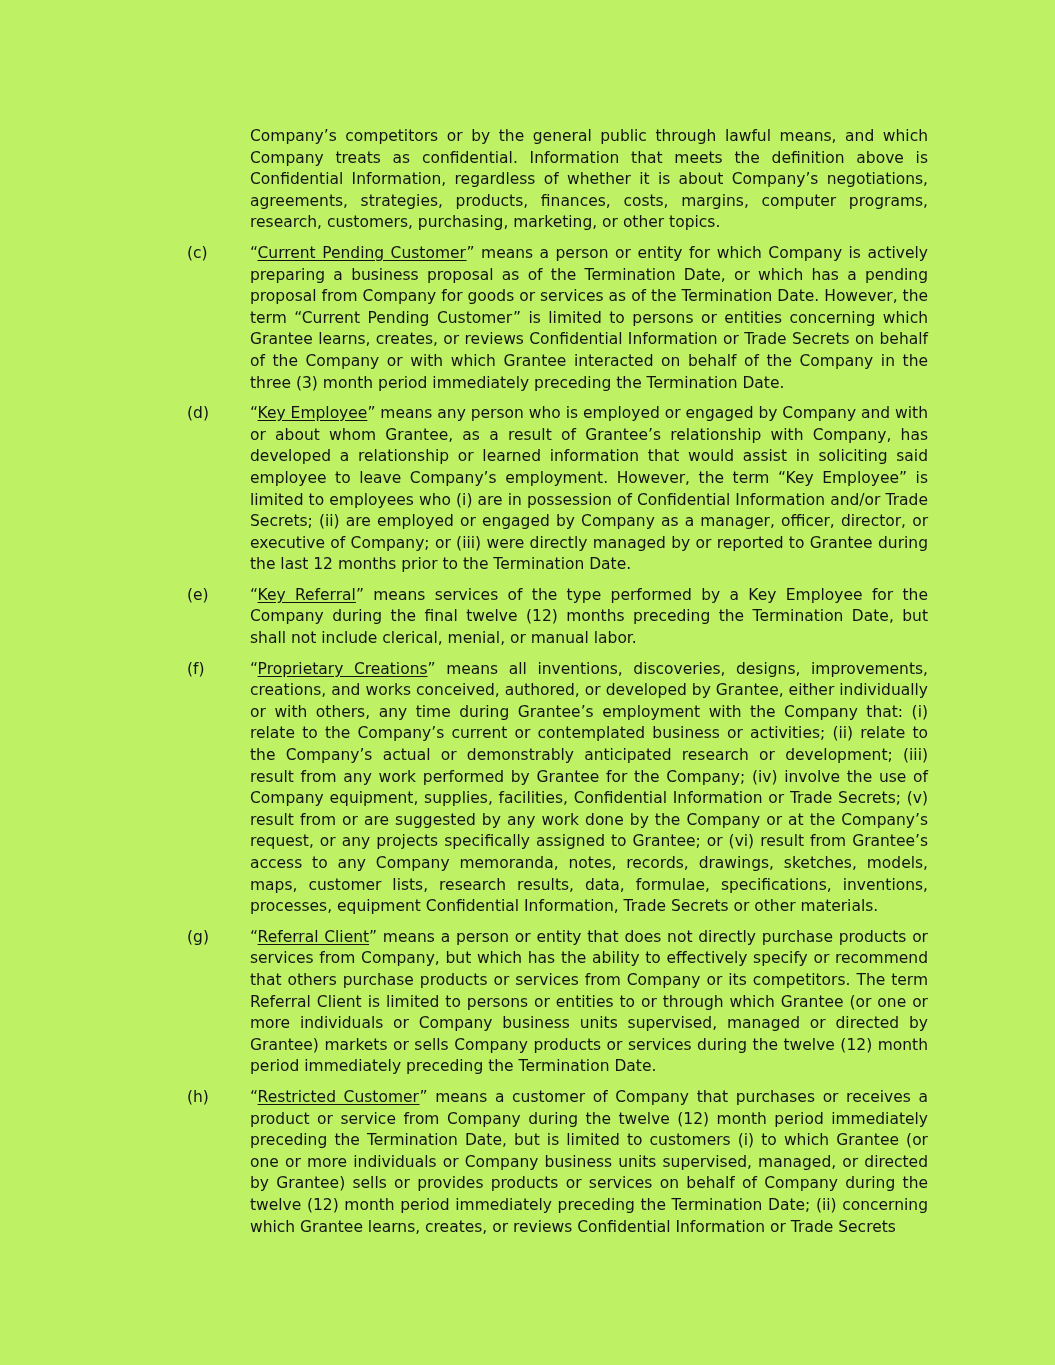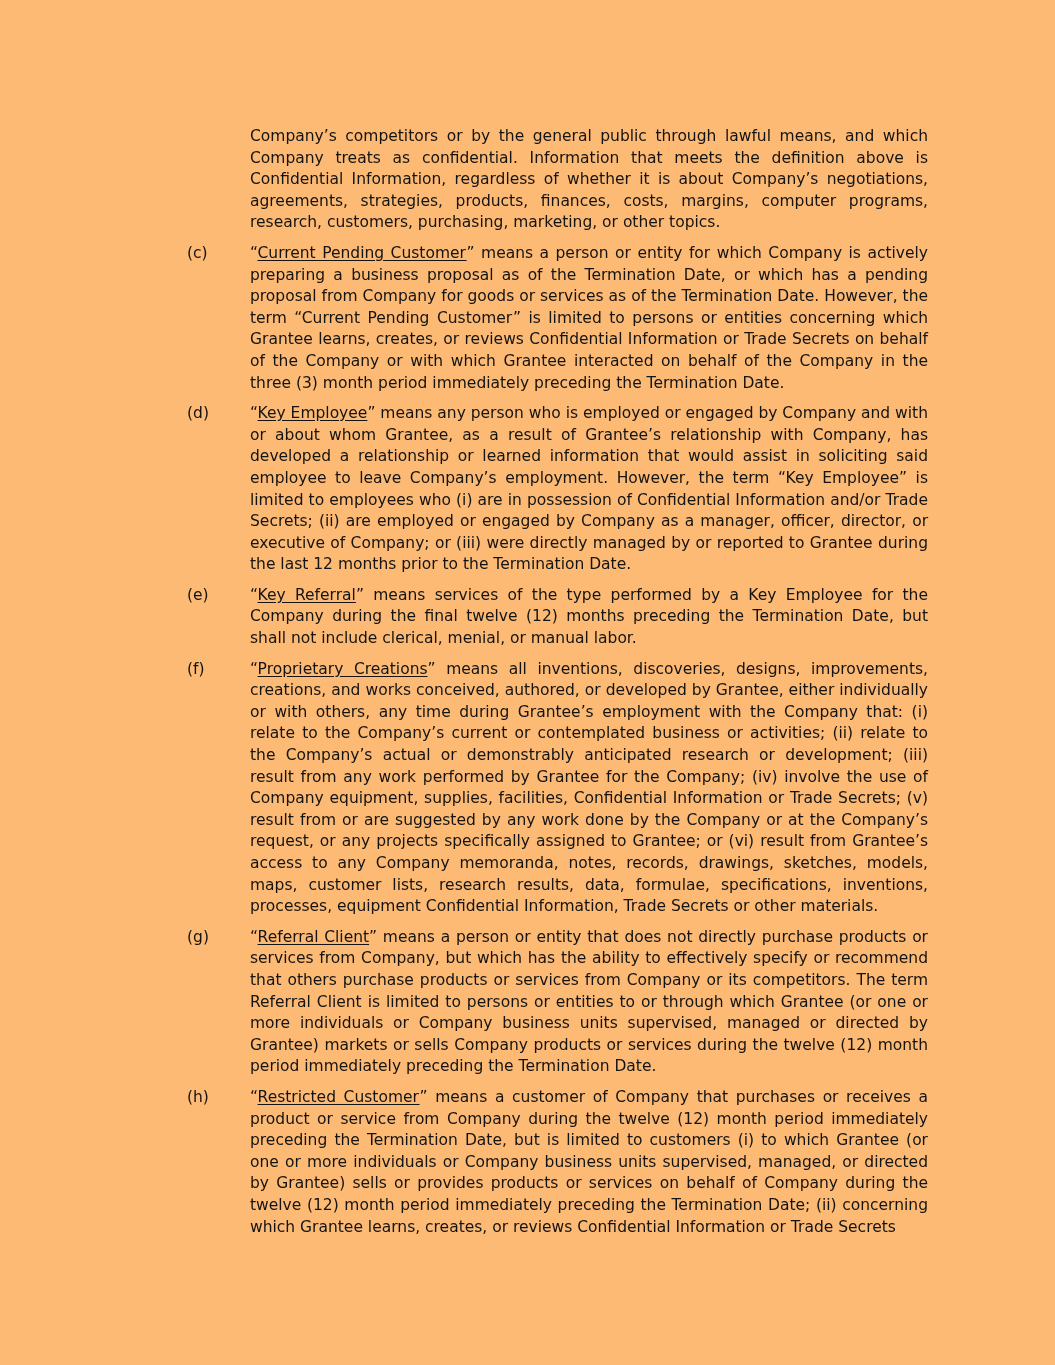--- a/index.html
+++ b/index.html
@@ -10,21 +10,21 @@
   body {
     width: 1055px;
     font-family: "DejaVu Sans", "Liberation Sans", sans-serif;
     color: #141414;
   }
   .page {
     position: relative;
     width: 1055px;
     min-height: 1365px;
     box-sizing: border-box;
-    background: #fdba74;
+    background: #bef264;
     padding: 126px 127px 40px 187px;
   }
   .intro {
     margin: 0 0 9px 63px;
     font-size: 15.5px;
     line-height: 21.6px;
     text-align: justify;
   }
   .item {
     display: flex;

